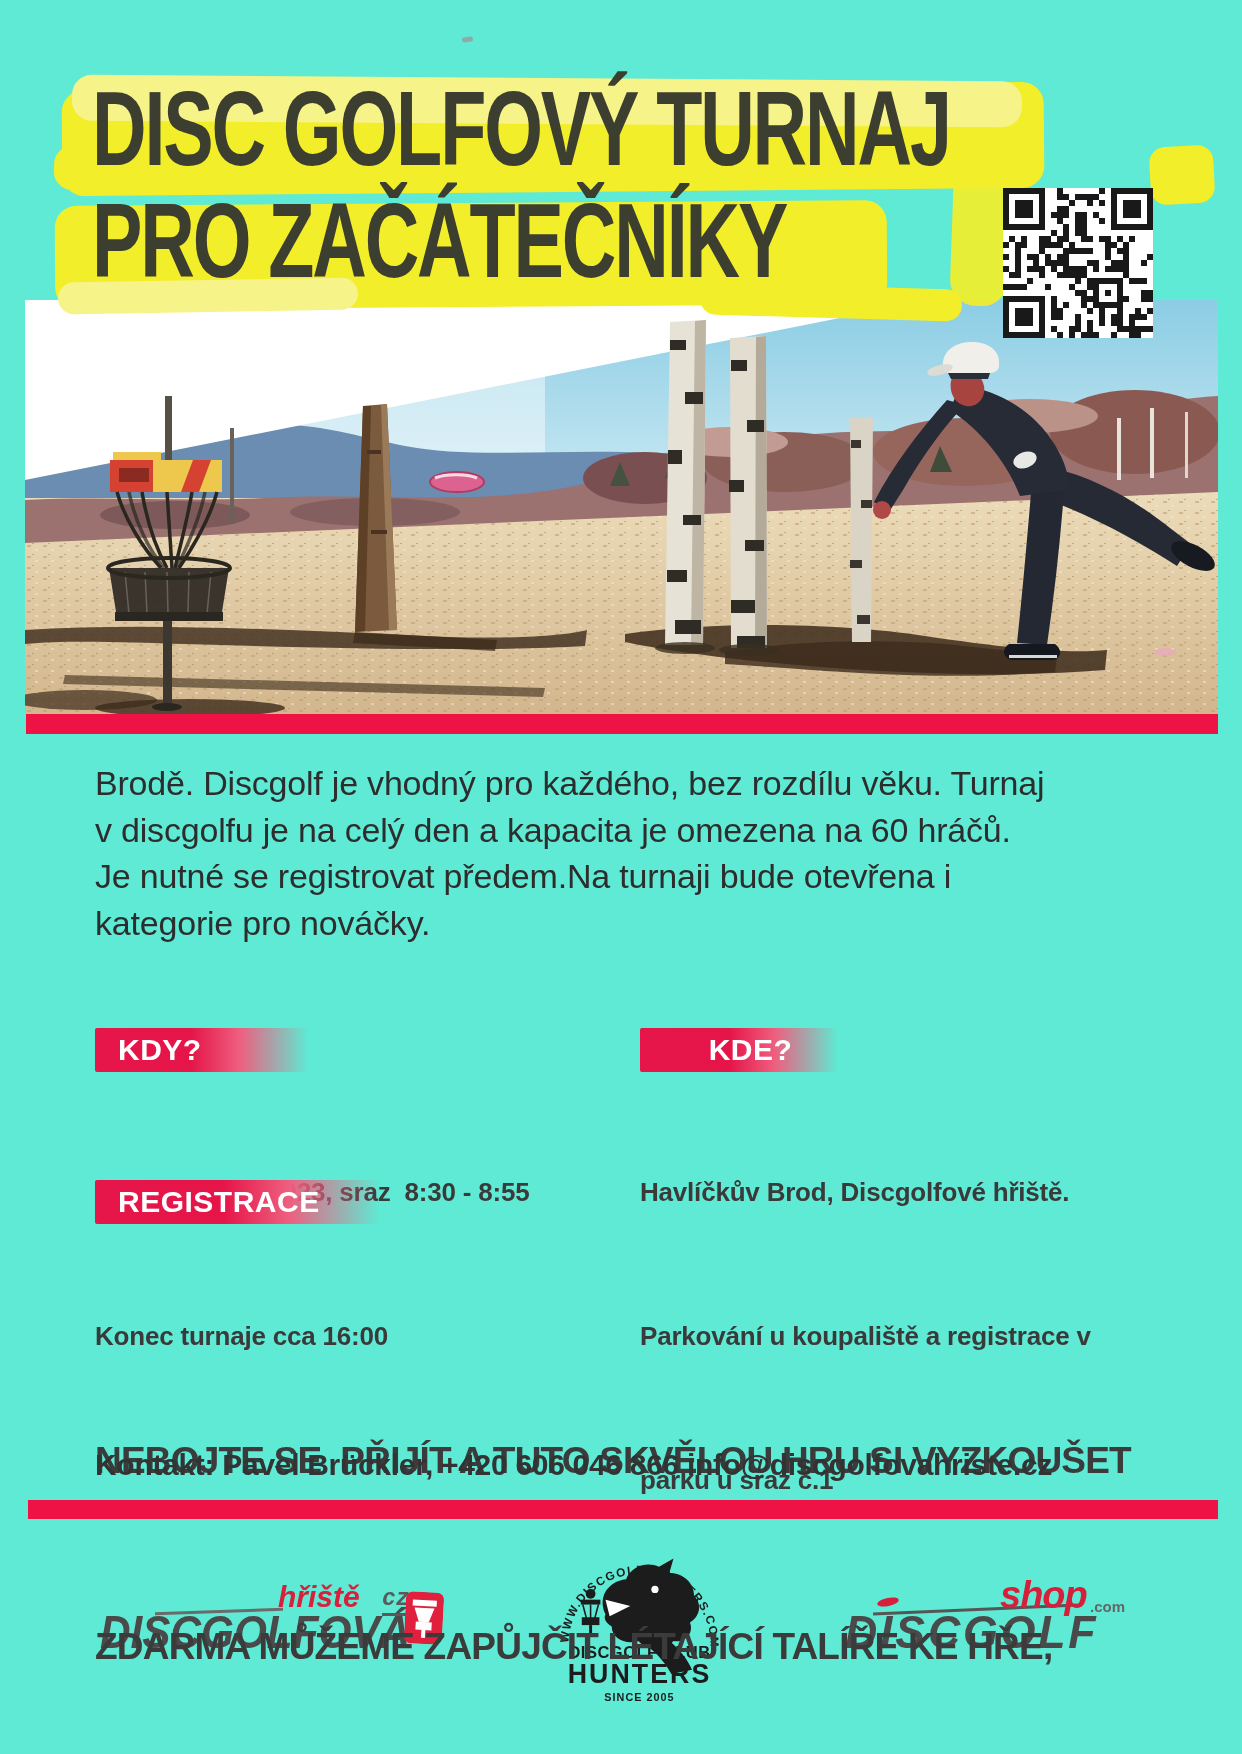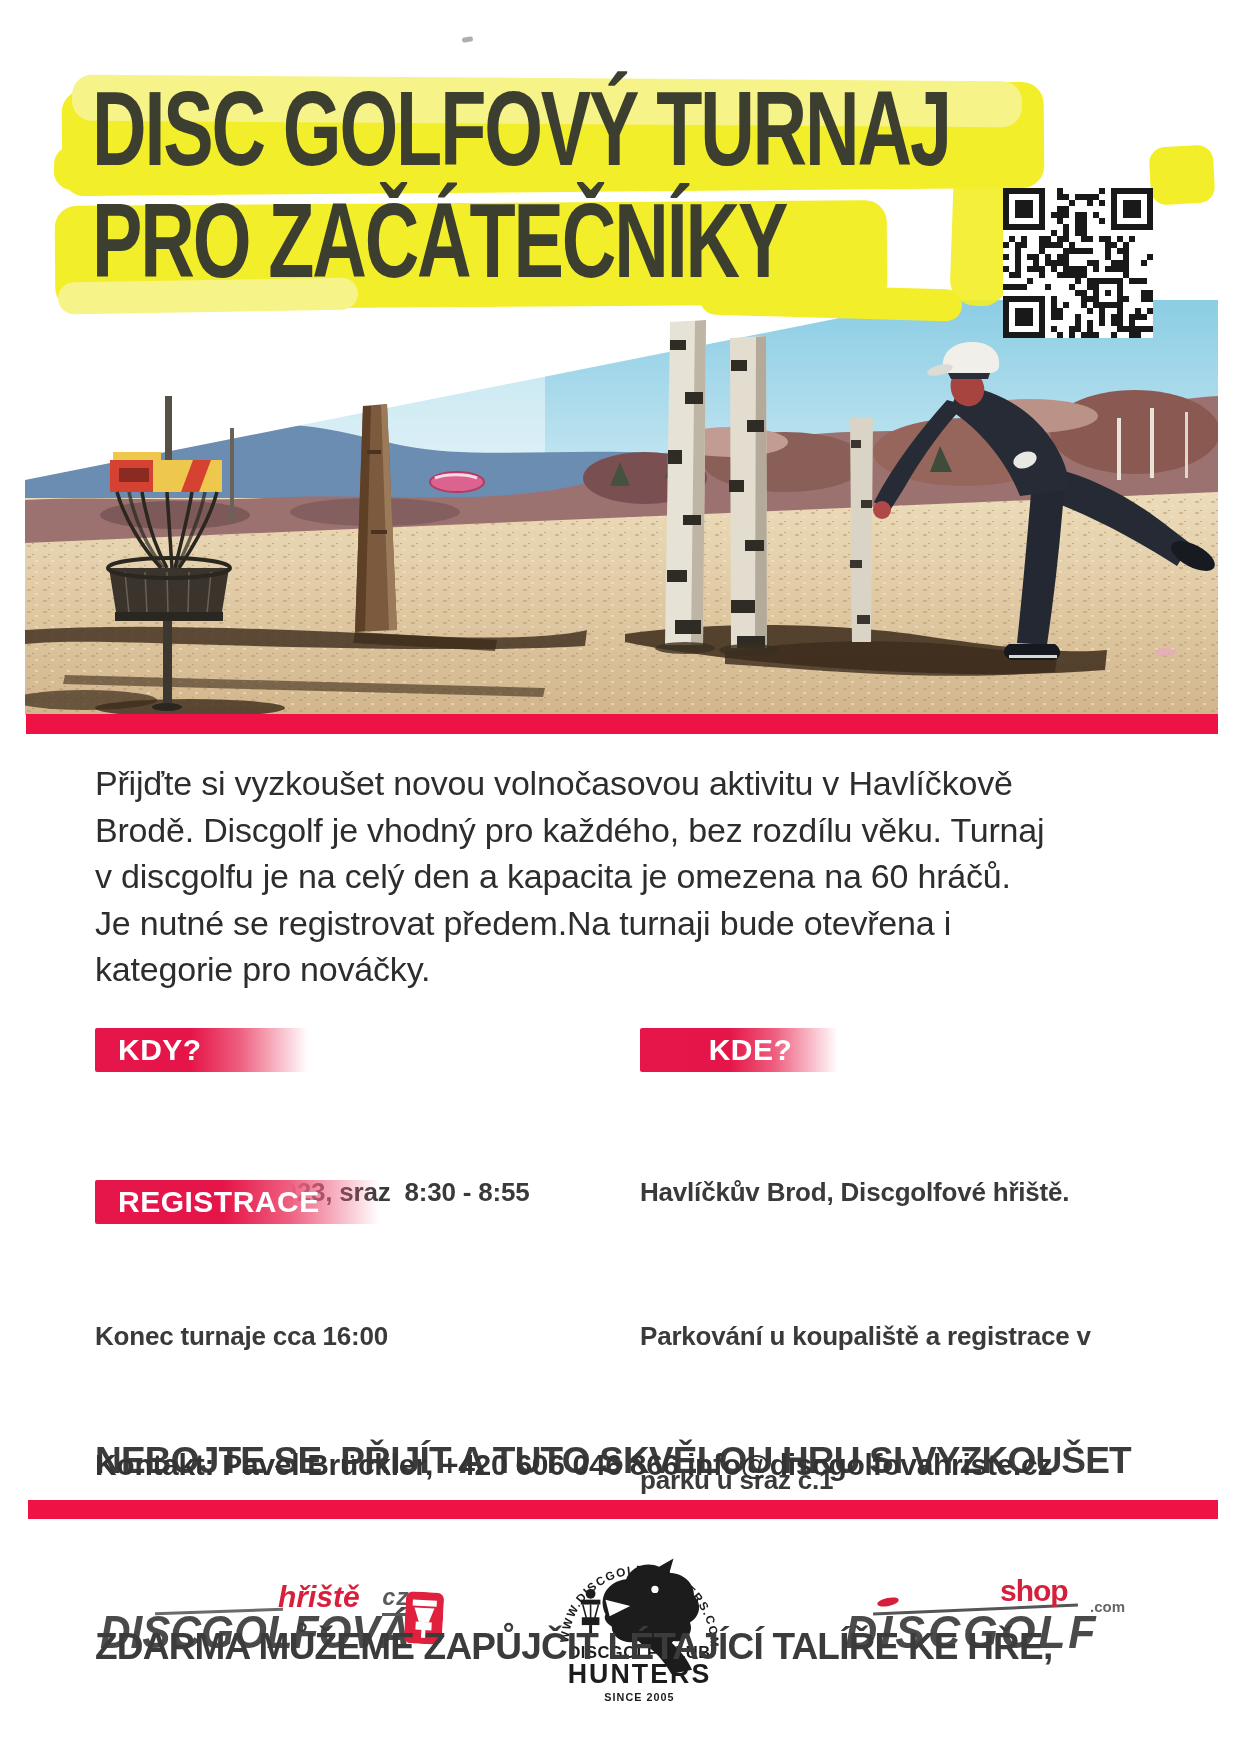--- a/index.html
+++ b/index.html
@@ -1,16 +1,16 @@
 <!DOCTYPE html>
 <html style="--accent: #ee1245; --yellow: #f2ee2a; --ink-title: #3c3f30; --ink-body: #2d2d2d;"><head>
 <meta charset="utf-8">
 <style>
   html,body{margin:0;padding:0;background:#e9e9e9;}
-  .page{position:relative;width:1242px;height:1754px;margin:0 auto;background:#ffffff;
+  .page{position:relative;width:1242px;height:1754px;margin:0 auto;background:#5eead4;
         overflow:hidden;font-family:"Liberation Sans",sans-serif;}
 
   
   .speck{position:absolute;left:462px;top:37px;width:11px;height:5px;background:#9a9a9a;
          border-radius:3px;transform:rotate(-8deg);opacity:.8;}
 
   
   .hl{position:absolute;background:var(--yellow);z-index:5;}
   .hl.light{background:#f6f388;}
   .hl1a{left:62px;top:86px;width:982px;height:106px;border-radius:22px;transform:rotate(-0.5deg);}
@@ -70,21 +70,21 @@
   .l1-icon{position:absolute;left:305px;top:4px;transform:rotate(3deg);}
 
   .logo2{position:absolute;left:552px;top:1538px;width:175px;height:175px;}
   .logo2 svg{width:100%;height:100%;display:block;}
   .logo2 text{font-family:"Liberation Sans",sans-serif;fill:#1c1c1c;}
 
   .logo3{position:absolute;left:845px;top:1580px;width:290px;height:72px;}
   .l3-swoosh{position:absolute;left:28px;top:28px;width:205px;height:3px;background:#555;transform:rotate(-2.5deg);}
   .l3-disc{position:absolute;left:32px;top:18px;width:22px;height:8px;background:#d6203b;
            border-radius:50%;transform:rotate(-12deg);}
-  .l3-tag{position:absolute;left:155px;top:-6px;font-size:30px;font-weight:700;
+  .l3-tag{position:absolute;left:155px;top:-6px;font-size:38px;font-weight:700;font-style:italic;
           color:#d6203b;letter-spacing:-1px;}
   .l3-tld{position:absolute;left:245px;top:18px;font-size:15px;font-weight:700;color:#666;}
   .l3-brand{position:absolute;left:0;top:24px;font-size:47px;font-weight:700;font-style:italic;
           color:#4a4a4a;letter-spacing:3px;white-space:nowrap;transform:scaleX(.95);transform-origin:left top;}
 </style>
 </head>
 <body>
 
 <div class="page">
 
@@ -462,21 +462,20 @@
       </g>
 
       <ellipse cx="1140" cy="352" rx="11" ry="4" fill="#e8a8c0" opacity=".7"></ellipse>
     </svg>
   </div>
 
   <div class="bar bar1"></div>
   <div class="bar bar2"></div>
 
   <div class="intro">
-    <div>Přijďte si vyzkoušet novou volnočasovou aktivitu v Havlíčkově</div>
     <div>Brodě. Discgolf je vhodný pro každého, bez rozdílu věku. Turnaj</div>
     <div>v discgolfu je na celý den a kapacita je omezena na 60 hráčů.</div>
     <div>Je nutné se registrovat předem.Na turnaji bude otevřena i</div>
     <div>kategorie pro nováčky.</div>
   </div>
 
   <div class="label lab-kdy">KDY?</div>
   <div class="detail d-kdy">
     <div>v neděli 20. 8. 2023, sraz  8:30 - 8:55</div>
     <div>Konec turnaje cca 16:00</div>

